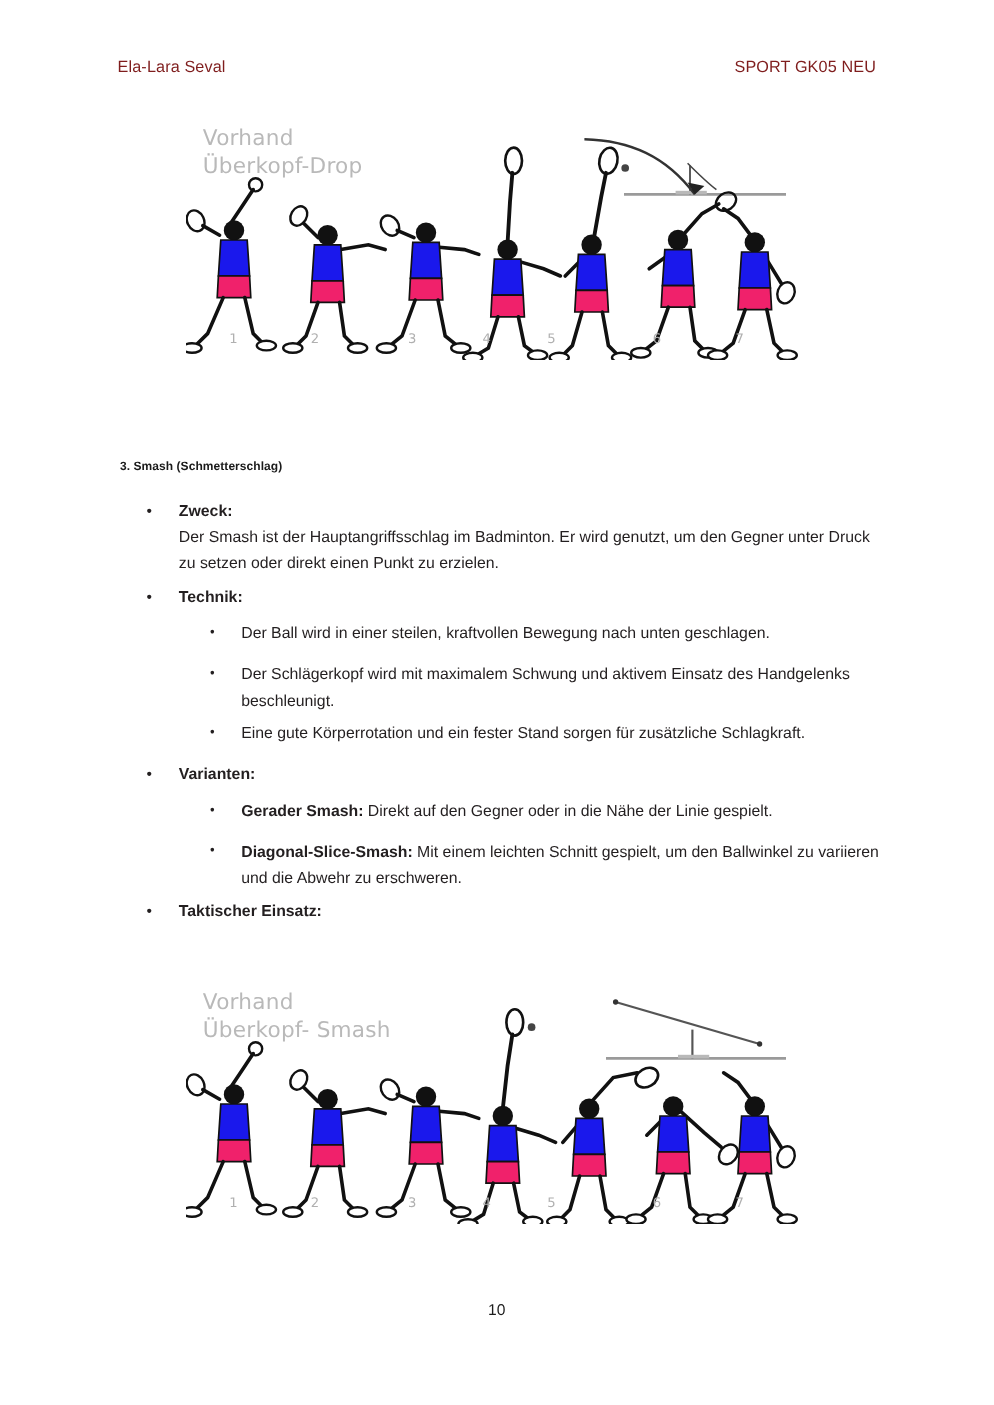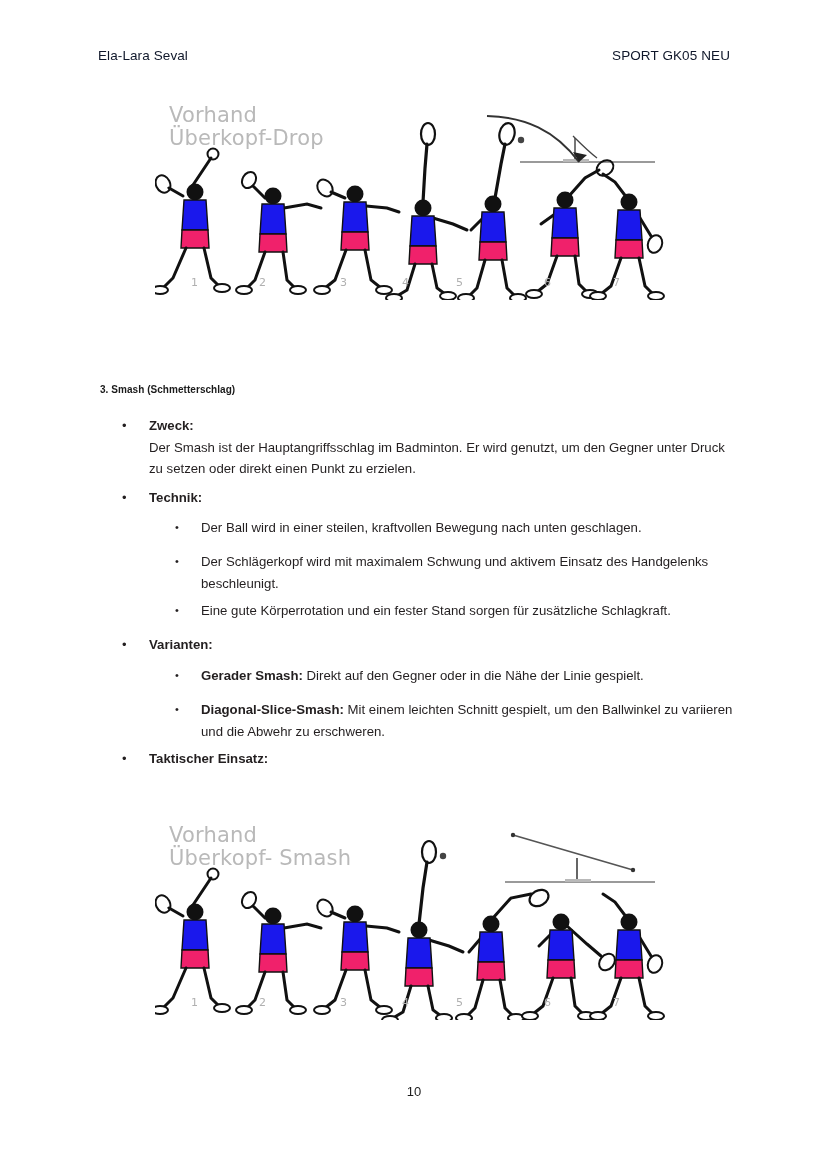--- a/index.html
+++ b/index.html
@@ -24,39 +24,39 @@
   .doc-header {
     position: absolute;
     top: 48px;
     left: 98px;
     width: 632px;
     display: flex;
     justify-content: space-between;
     align-items: baseline;
     font-size: 13.5px;
     letter-spacing: 0.1px;
-    color: #0f172a;
+    color: #7f1d1d;
   }
   .doc-header .right { text-align: right; }
 
   
   .figure-block {
     position: absolute;
     left: 155px;
     width: 520px;
   }
   #figure-drop { top: 100px; height: 210px; }
   #figure-smash { top: 820px; height: 210px; }
 
   .fig-title {
     position: absolute;
     left: 14px;
     top: 4px;
     font-family: "DejaVu Sans", sans-serif;
-    font-size: 21px;
+    font-size: 18px;
     line-height: 23px;
     color: #b9b9b9;
     letter-spacing: 0.2px;
     white-space: pre;
   }
 
   .fig-svg { position: absolute; left: 0; top: 0; }
 
   .fig-numbers {
     position: absolute;

